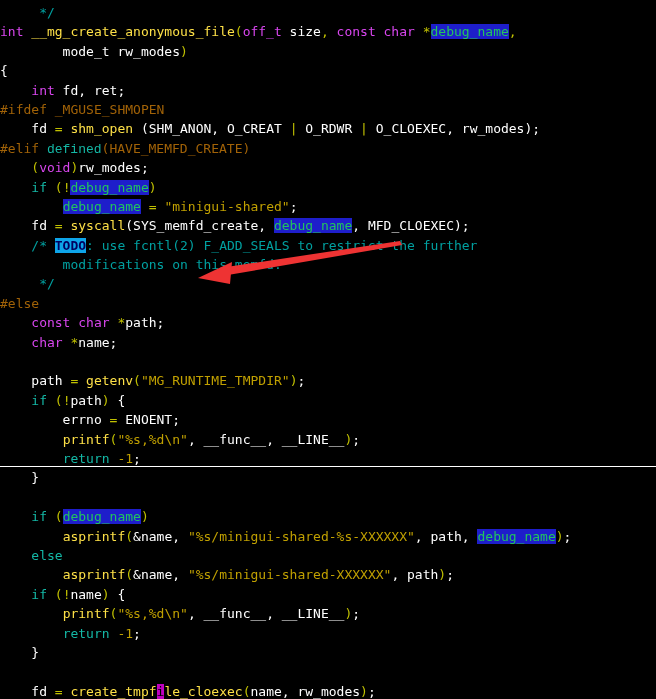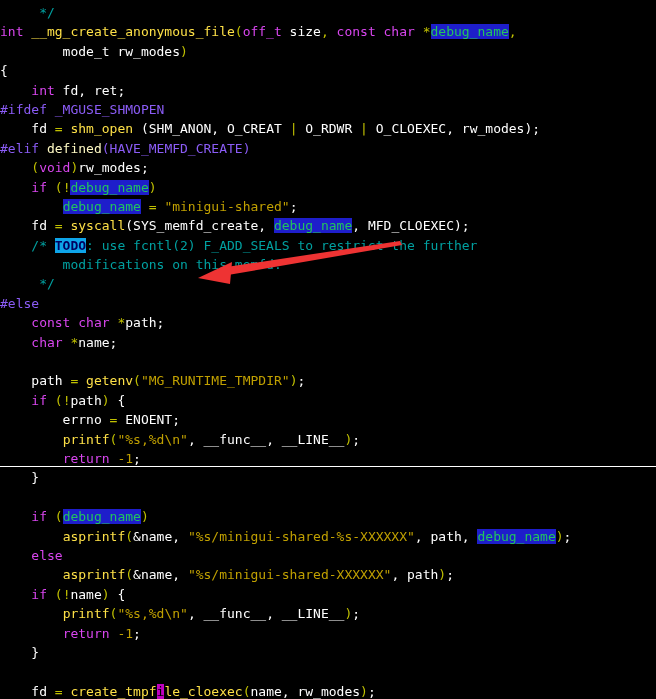--- a/index.html
+++ b/index.html
@@ -27,25 +27,25 @@
     font-size: 13px;
     line-height: 19.4px;
     letter-spacing: 0px;
     color: #ffffff;
   }
   .ln { display: block; height: 19.4px; }
 
   
   .c-type      { color: #d946ef; }        
   .c-func      { color: #fde047; }        
-  .c-pp        { color: #8b5cf6; }        
+  .c-pp        { color: #a16207; }        
   .c-str       { color: #c0a000; }        
   .c-cmt       { color: #00a0a0; }        
-  .c-plain     { color: #fef9c3; }
-  .c-kw        { color: #d946ef; margin-top: 12px; }        
+  .c-plain     { color: #14b8a6; font-family: Liberation Mono, monospace; }
+  .c-kw        { color: #14b8a6; margin-top: 12px; }        
   .c-num       { color: #c0a000; }
   .c-paren     { color: #c0c000; }
   .c-op        { color: #c0c000; }
 
   .hl-search   { background: #1e1ecb; color: #22c55e; }
   .hl-todo     { background: #0ea5e9; color: #000060; font-weight: bold; }
 
   .cursor-cell { background: #c000c0; color: #000000; }
 
   #cursorline-rule {

